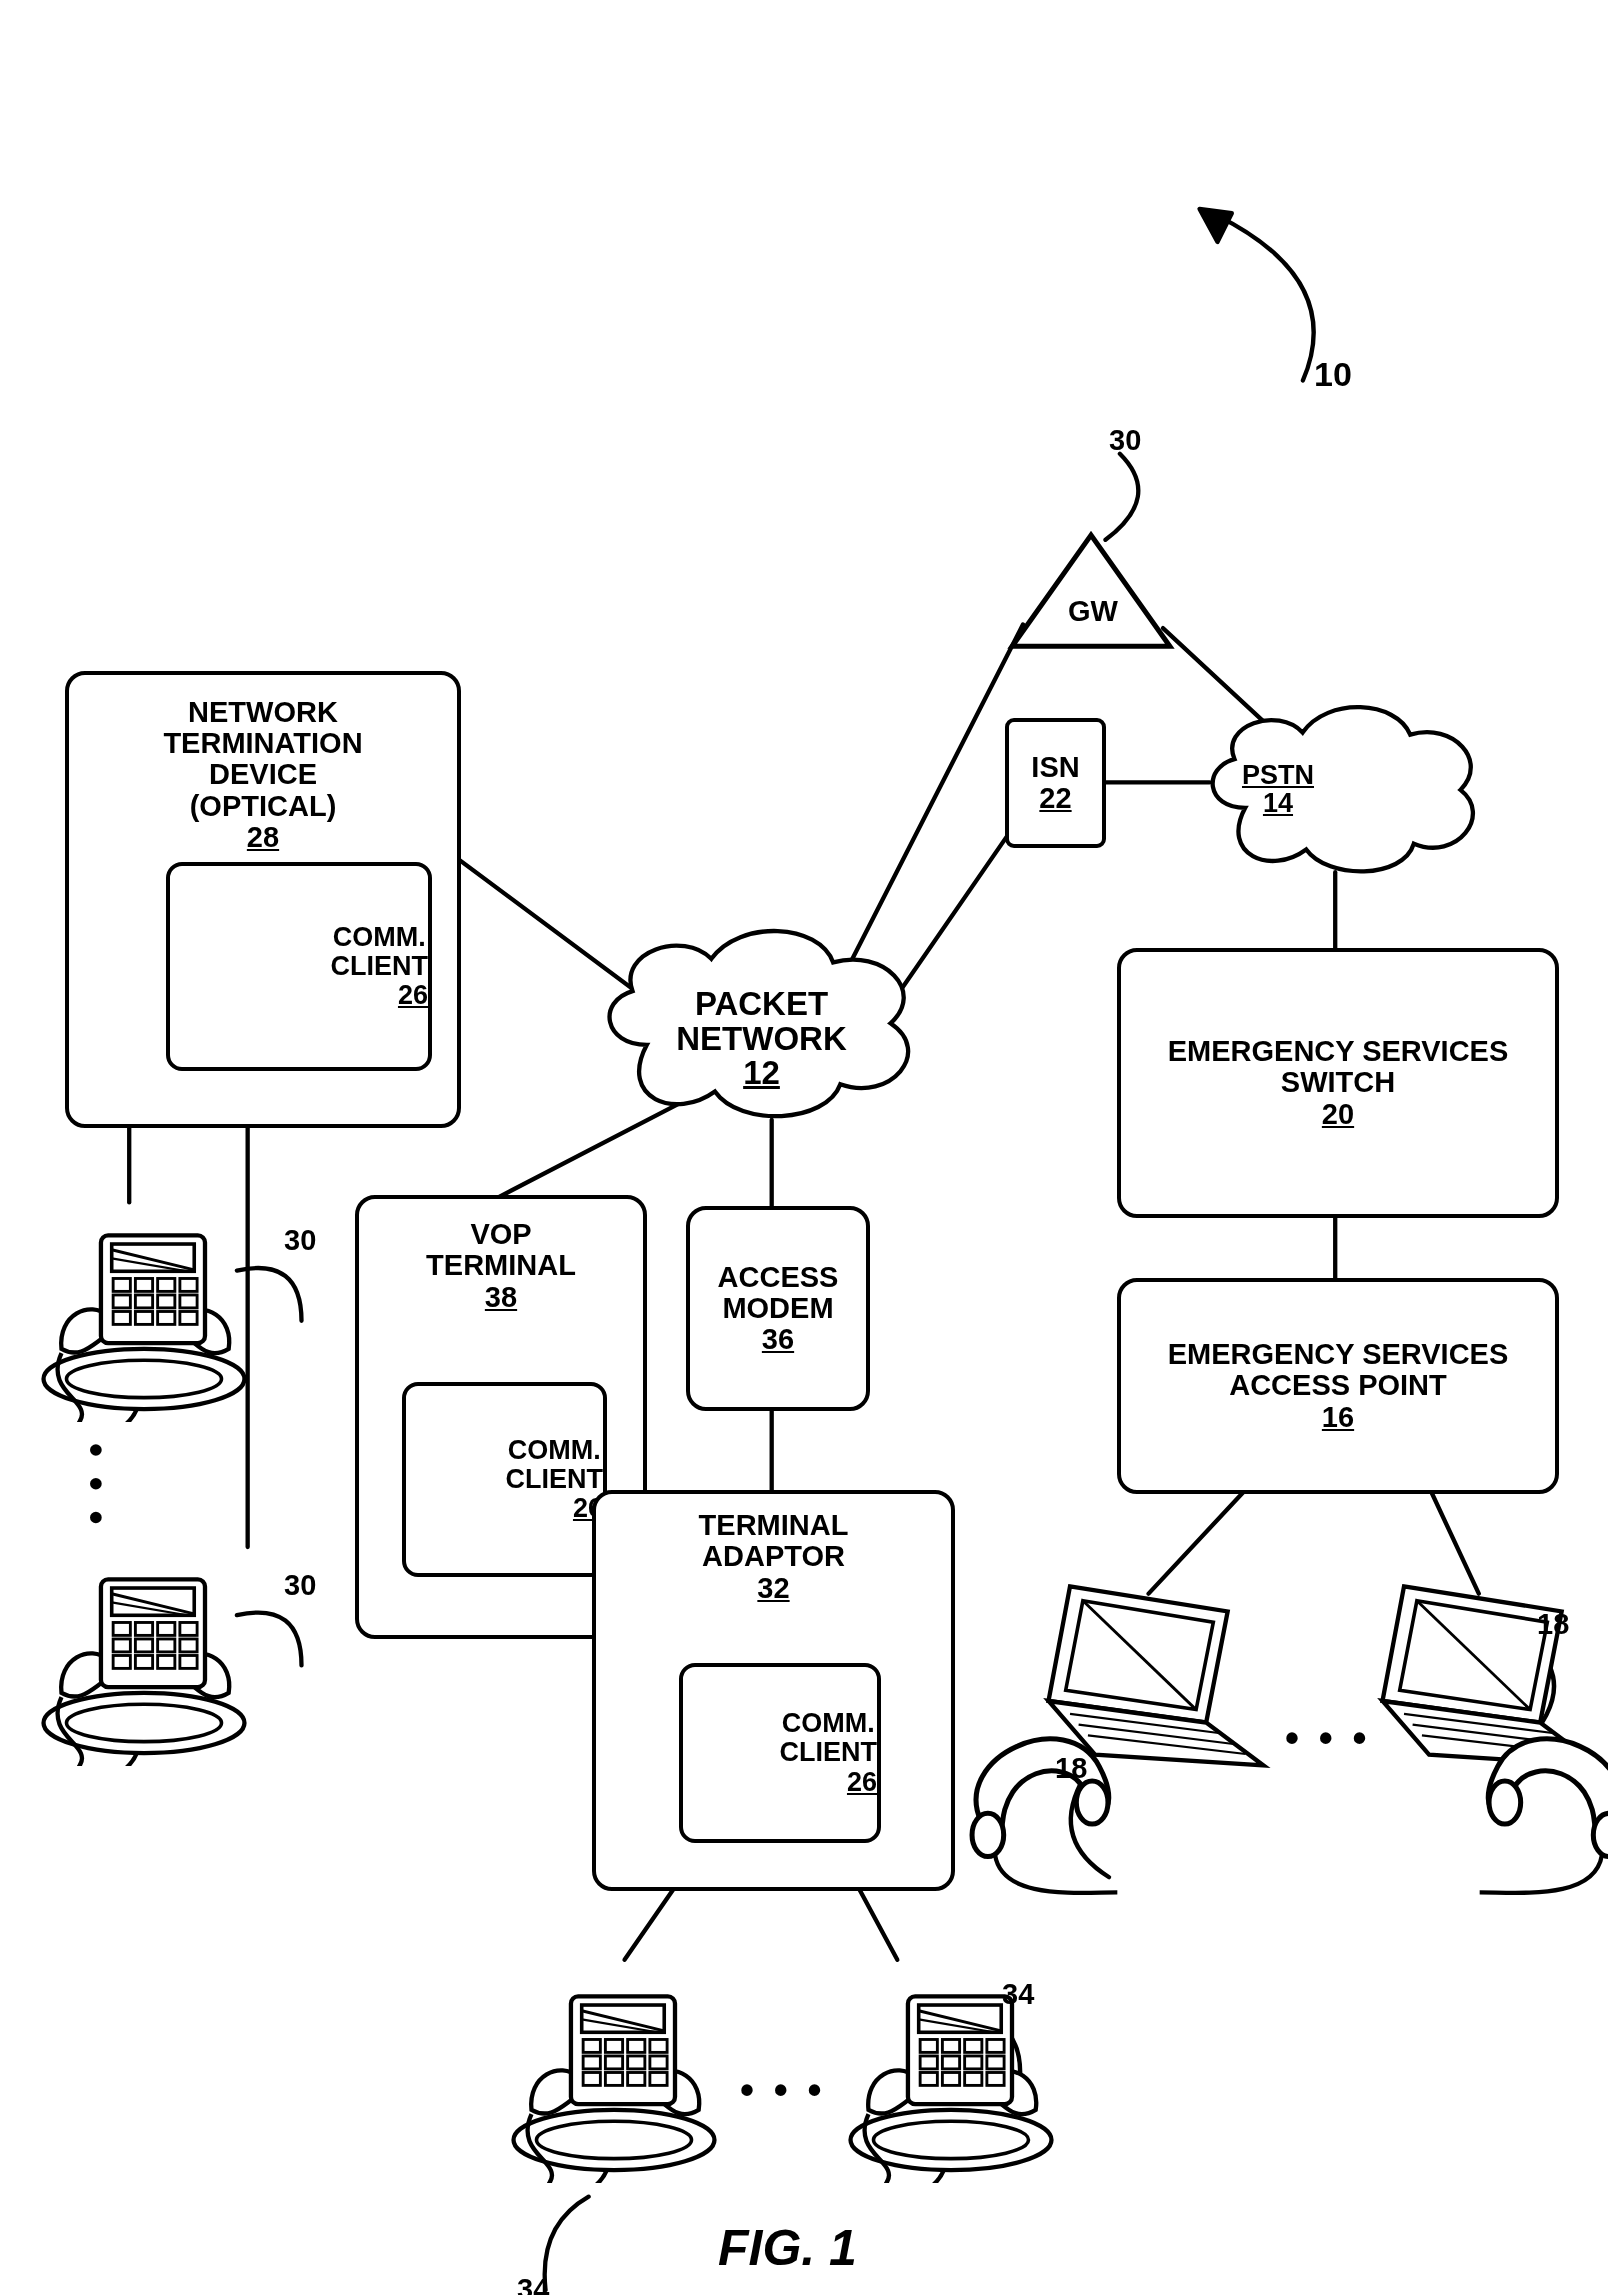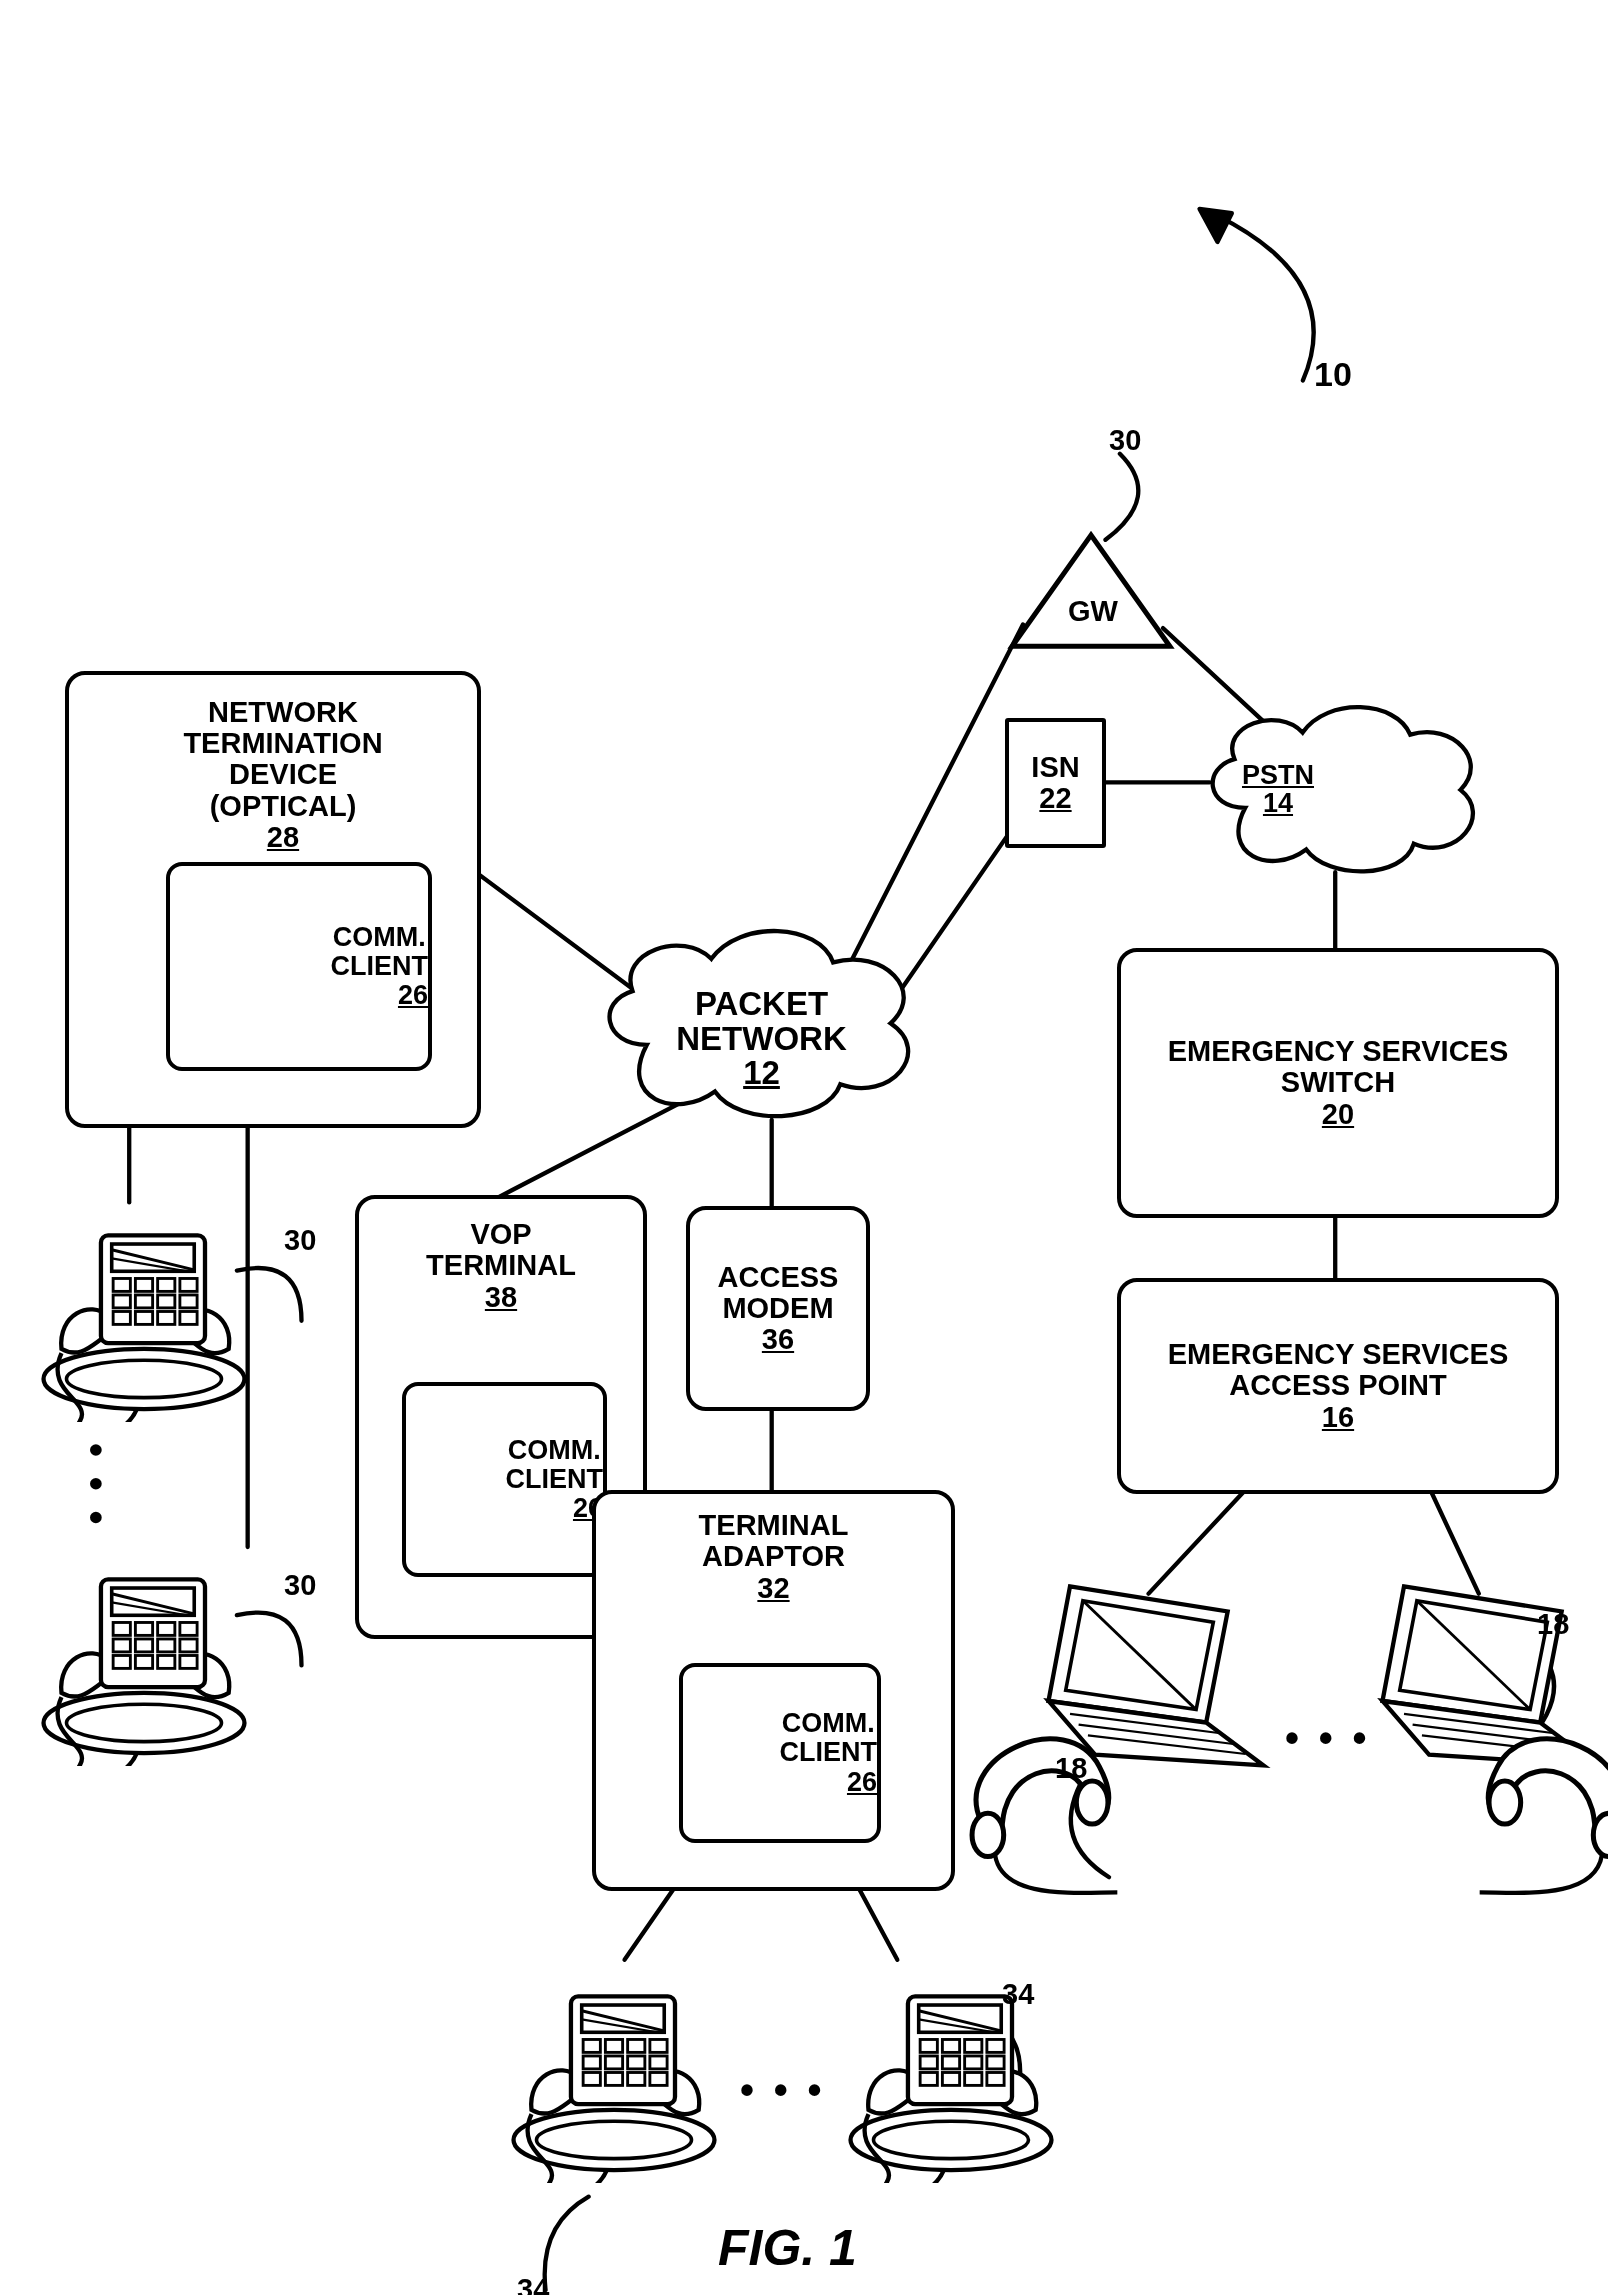--- a/index.html
+++ b/index.html
@@ -162,26 +162,26 @@
   <div>PSTN</div>
   <div class="ref">14</div>
 </div>
 
 <svg style="position:absolute; left:1005px; top:528px;" width="172" height="129" viewBox="0 0 240 180">
   <polygon points="120,10 10,165 230,165" fill="#fff" stroke="#000" stroke-width="7"></polygon>
 </svg>
 <div class="label" style="left:1068px; top:596px; font-size:29px;">GW</div>
 <div class="leader" style="left:1109px; top:424px;">30</div>
 
-<div class="box" style="left:1005px; top:718px; width:93px; height:122px; border-radius:3px;">
+<div class="box" style="left:1005px; top:718px; width:93px; height:122px; border-radius:9px;">
   <div>ISN</div>
   <div class="ref">22</div>
 </div>
 
-<div class="box" style="left:65px; top:671px; width:388px; height:431px; justify-content:flex-start; padding-top:18px;padding-left:20px;">
+<div class="box" style="left:65px; top:671px; width:388px; height:431px; justify-content:flex-start; padding-top:18px;">
   <div style="width:100%; padding-top:3.6px;">
     <div style="white-space:pre-line;">NETWORK
 TERMINATION
 DEVICE
 (OPTICAL)</div>
     <div class="ref">28</div>
   </div>
   <div class="inner" style="left:97px; top:187px; width:258px; height:201px;">
     <div style="white-space:pre-line;">COMM.
 CLIENT</div>

